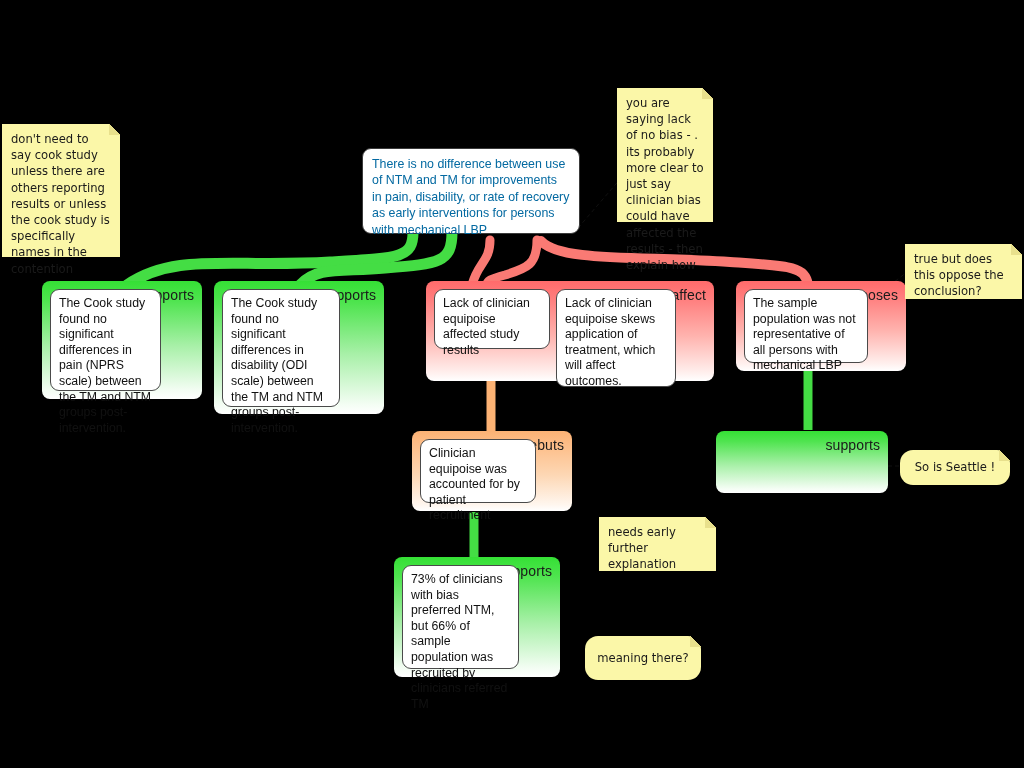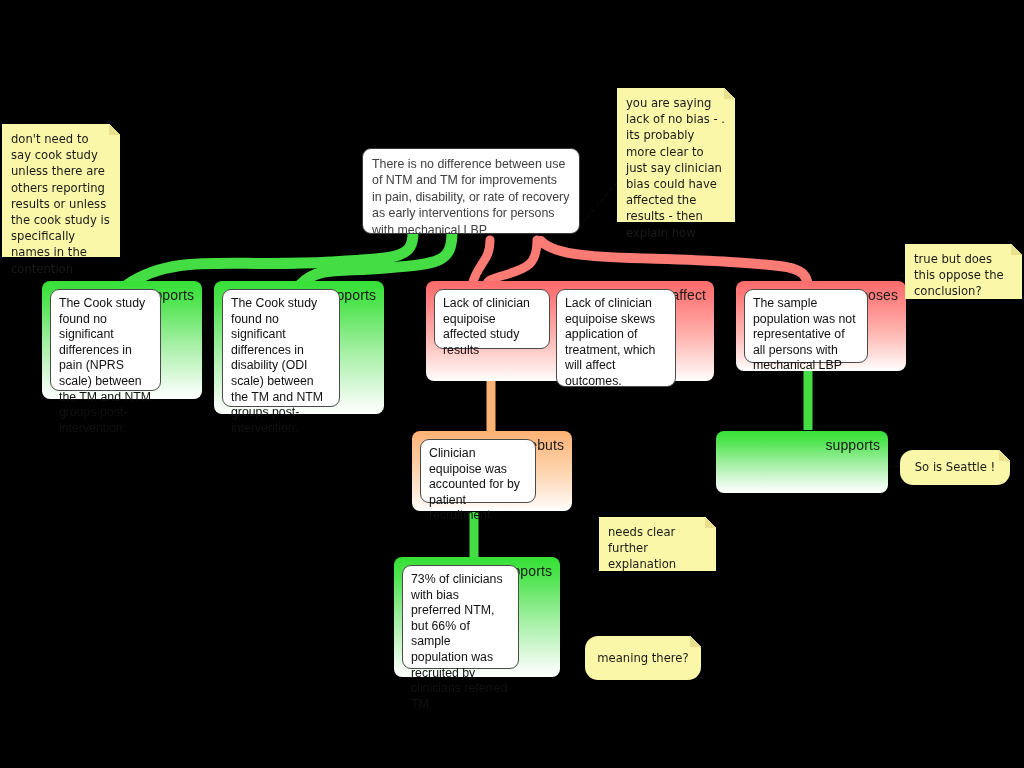--- a/index.html
+++ b/index.html
@@ -27,21 +27,21 @@
   
   .claim-box {
     position: absolute;
     background: #ffffff;
     border: 1px solid #3a3a3a;
     border-radius: 9px;
     box-sizing: border-box;
     padding: 7px 9px 6px 9px;
     font-size: 12.4px;
     line-height: 16.4px;
-    color: #404040;
+    color: #0369a1;
     z-index: 6;
   }
 
   
   .card {
     position: absolute;
     box-sizing: border-box;
     border-radius: 8px;
     z-index: 5;
   }
@@ -177,38 +177,38 @@
     <div class="card-inner" style="width:117px; height:104px;">
       <span>73% of clinicians with bias preferred NTM, but 66% of sample population was recruited by clinicians referred TM</span>
     </div>
   </div>
 
   <div class="note" style="left:2px; top:124px; width:118px; height:133px;">
     <span class="fold"></span>
     <span>don't need to say cook study unless there are others reporting results or unless the cook study is specifically names in the contention</span>
   </div>
 
-  <div class="note" style="left:617px; top:88px; width:118px; height:134px;">
+  <div class="note" style="left:617px; top:88px; width:96px; height:134px;">
     <span class="fold"></span>
     <span>you are saying lack of no bias - . its probably more clear to just say clinician bias could have affected the results - then explain how</span>
   </div>
 
   <div class="note" style="left:905px; top:244px; width:117px; height:55px;">
     <span class="fold"></span>
     <span>true but does this oppose the conclusion?</span>
   </div>
 
   <div class="note centered" style="left:900px; top:450px; width:110px; height:35px;">
     <span class="fold"></span>
     <span>So is Seattle !</span>
   </div>
 
   <div class="note" style="left:599px; top:517px; width:117px; height:54px;">
     <span class="fold"></span>
-    <span>needs clear further explanation</span>
+    <span>needs early further explanation</span>
   </div>
 
   <div class="note centered" style="left:585px; top:636px; width:116px; height:44px;">
     <span class="fold"></span>
     <span>meaning there?</span>
   </div>
 
 </div>
 
 </body></html>

